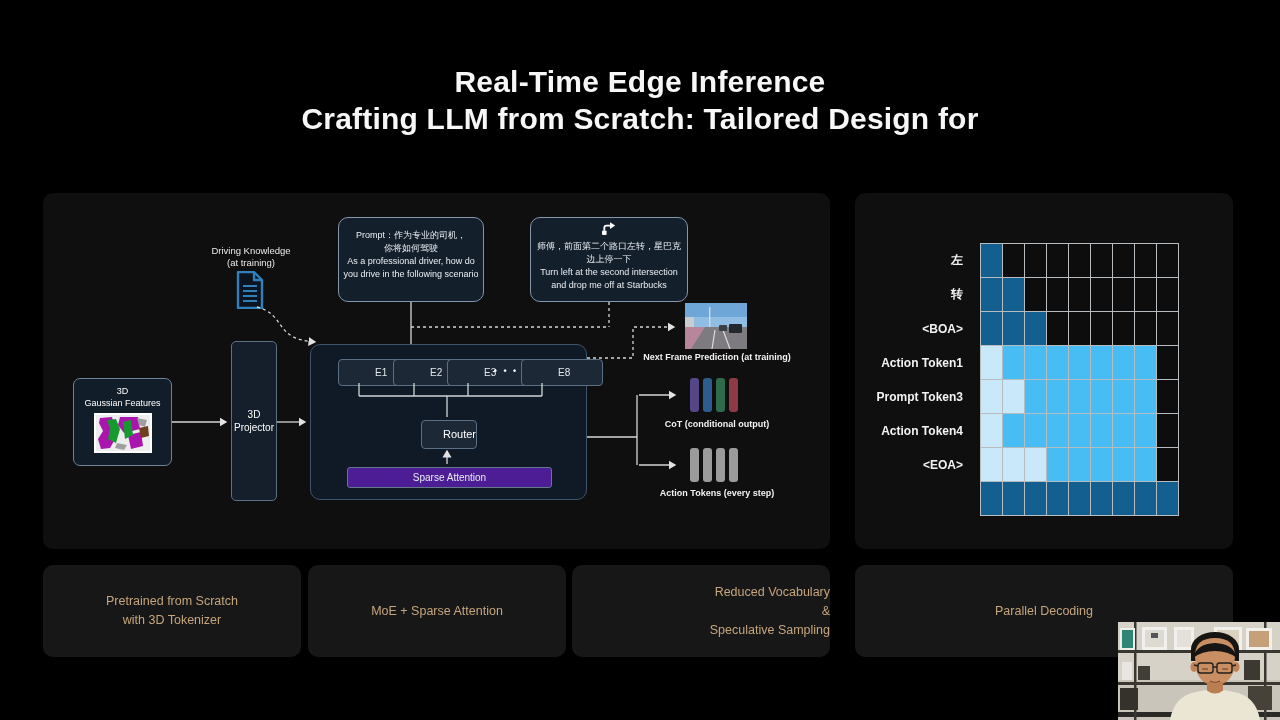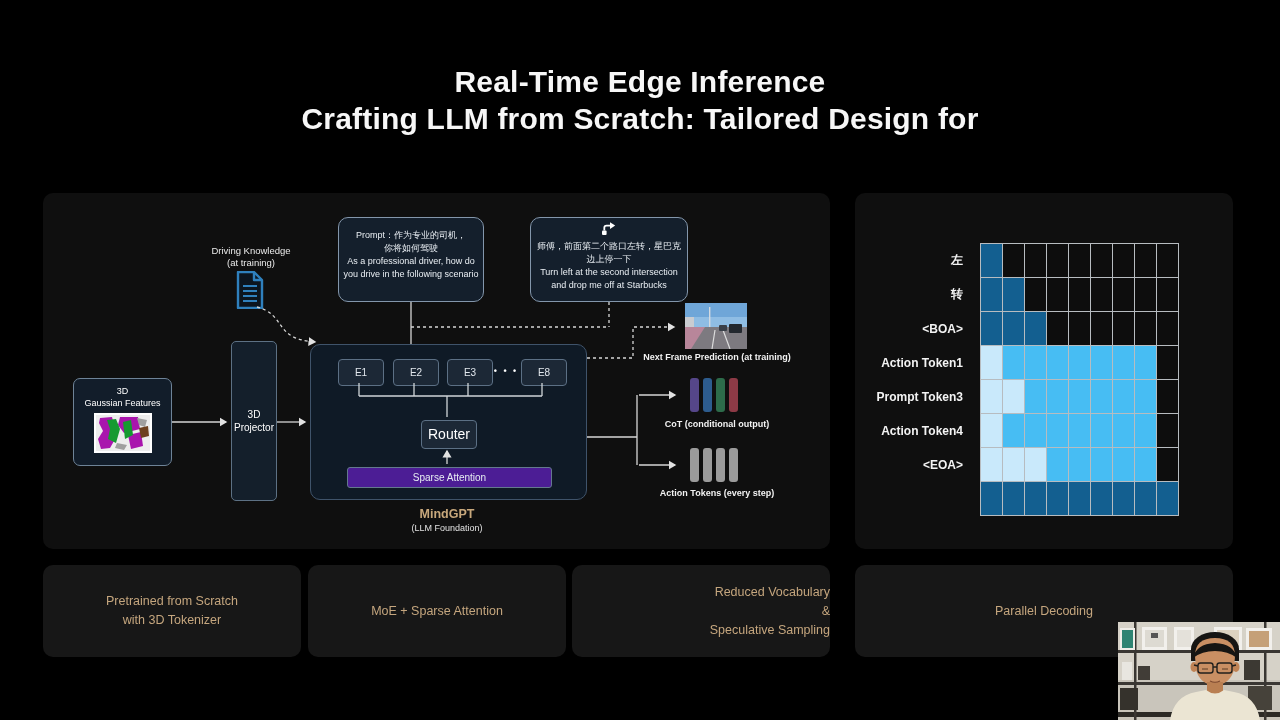--- a/index.html
+++ b/index.html
@@ -20,25 +20,25 @@
   #prompt2{left:487px;top:24px;width:158px;height:85px;padding-top:3px;}
   #gaussian-box{left:30px;top:185px;width:99px;height:88px;background:#121d2a;border:1.5px solid #6e8397;
                 border-radius:7px;box-sizing:border-box;text-align:center;font-size:9px;line-height:11.5px;padding-top:7px;}
   #gaussian-img{margin-top:4px;border:2px solid #fff;display:inline-block;line-height:0;}
   #projector-box{left:188px;top:148px;width:46px;height:160px;background:#141f2b;border:1.5px solid #5d7184;
                  border-radius:5px;box-sizing:border-box;display:flex;flex-direction:column;align-items:center;
                  justify-content:center;font-size:10px;line-height:13px;}
   #moe-box{left:267px;top:151px;width:277px;height:156px;background:#0f1a26;border:1.5px solid #3f536a;
            border-radius:10px;box-sizing:border-box;}
   .expert{position:absolute;top:14px;width:44px;height:25px;background:#1c2836;border:1px solid #5c7085;
-          border-radius:4px;text-align:center;line-height:25px;font-size:10px;color:#e2e8ee;}
+          border-radius:4px;text-align:left;line-height:25px;font-size:10px;color:#e2e8ee;padding-left:36px;}
   #expert-dots{position:absolute;left:180px;top:14px;width:30px;height:25px;line-height:25px;text-align:center;
                font-size:9px;font-weight:bold;letter-spacing:2px;color:#fff;}
   #router{position:absolute;left:110px;top:75px;width:54px;height:27px;background:#1c2836;border:1px solid #5c7085;
-          border-radius:4px;text-align:center;line-height:27px;font-size:14px;}
+          border-radius:4px;text-align:right;line-height:27px;font-size:11px;}
   #sparse{position:absolute;left:36px;top:122px;width:203px;height:19px;background:#4c1d95;border:1px solid #64788e;
           border-radius:3px;text-align:center;line-height:19px;font-size:10px;color:#e7edf2;}
   #mindgpt{left:324px;top:314px;width:160px;text-align:center;}
   #mindgpt-name{font-size:12.5px;font-weight:bold;color:#c8a87c;}
   #mindgpt-sub{font-size:9px;color:#e2e2e2;margin-top:2px;}
   #nfp-img{left:642px;top:110px;line-height:0;}
   #nfp-label{left:584px;top:159px;width:180px;text-align:center;font-size:9px;font-weight:bold;color:#f2f2f2;}
   #cot-bars{left:647px;top:185px;display:flex;gap:4px;}
   #action-bars{left:647px;top:255px;display:flex;gap:4px;}
   .tok-bar{width:9px;height:34px;border-radius:3px;}
@@ -129,24 +129,20 @@
   <div class="abs" id="moe-box">
     <div class="expert" id="e1" style="left:27px">E1</div>
     <div class="expert" id="e2" style="left:82px">E2</div>
     <div class="expert" id="e3" style="left:136px">E3</div>
     <div id="expert-dots">• • •</div>
     <div class="expert" id="e8" style="left:210px">E8</div>
     <div id="router">Router</div>
     <div id="sparse">Sparse Attention</div>
   </div>
 
-  <div class="abs" id="mindgpt">
-    <div id="mindgpt-name">MindGPT</div>
-    <div id="mindgpt-sub">(LLM Foundation)</div>
-  </div>
 
   <div class="abs" id="nfp-img">
     <svg width="62" height="46" viewBox="0 0 62 46">
       <rect width="62" height="46" fill="#8fbde4"></rect>
       <rect width="62" height="14" fill="#6fa6d8"></rect>
       <rect x="0" y="14" width="9" height="10" fill="#c9ccd1"></rect>
       <rect y="24" width="62" height="22" fill="#7d7a80"></rect>
       <polygon points="0,24 20,24 6,46 0,46" fill="#b8869a"></polygon>
       <path d="M30,27 L27,46 M38,27 L45,46" stroke="#dcdcdc" stroke-width="1.2"></path>
       <rect x="44" y="21" width="13" height="9" rx="1" fill="#23282f"></rect>

